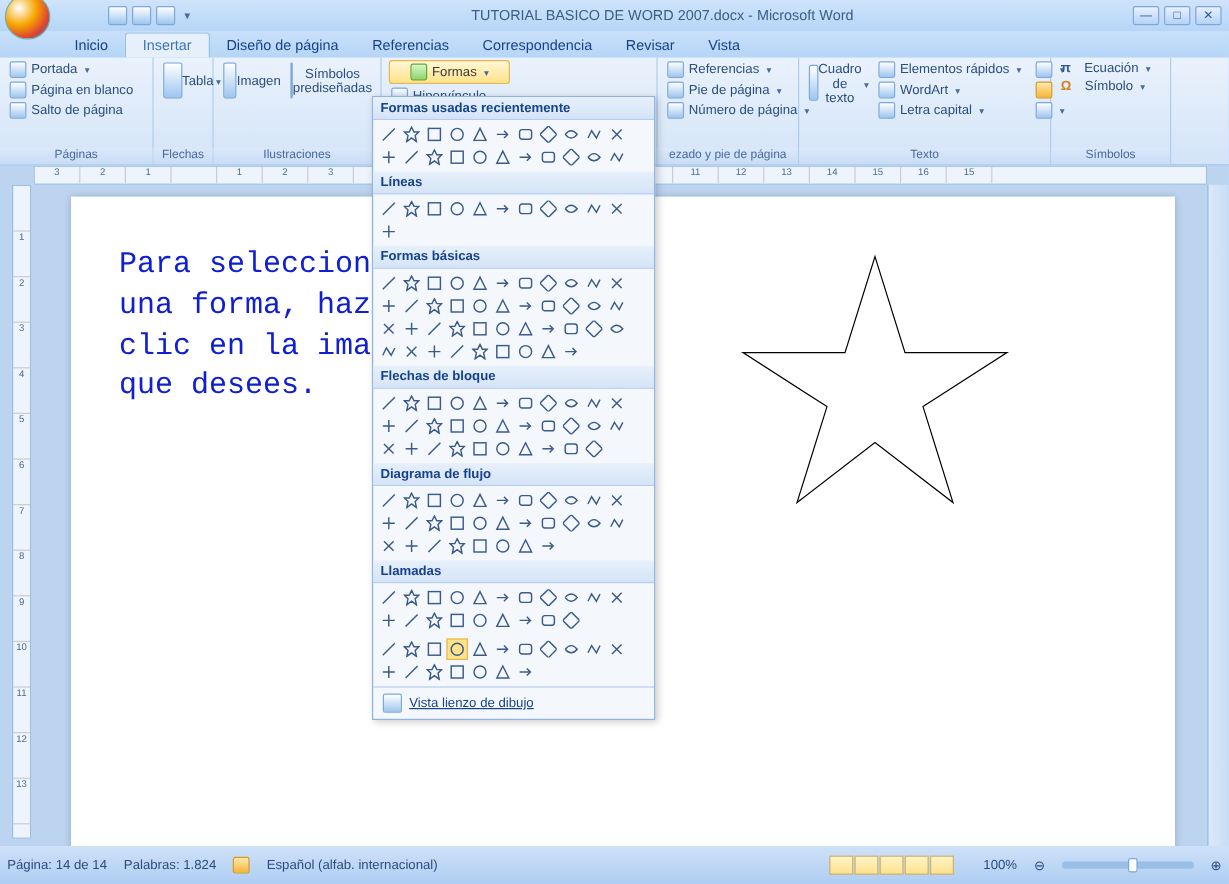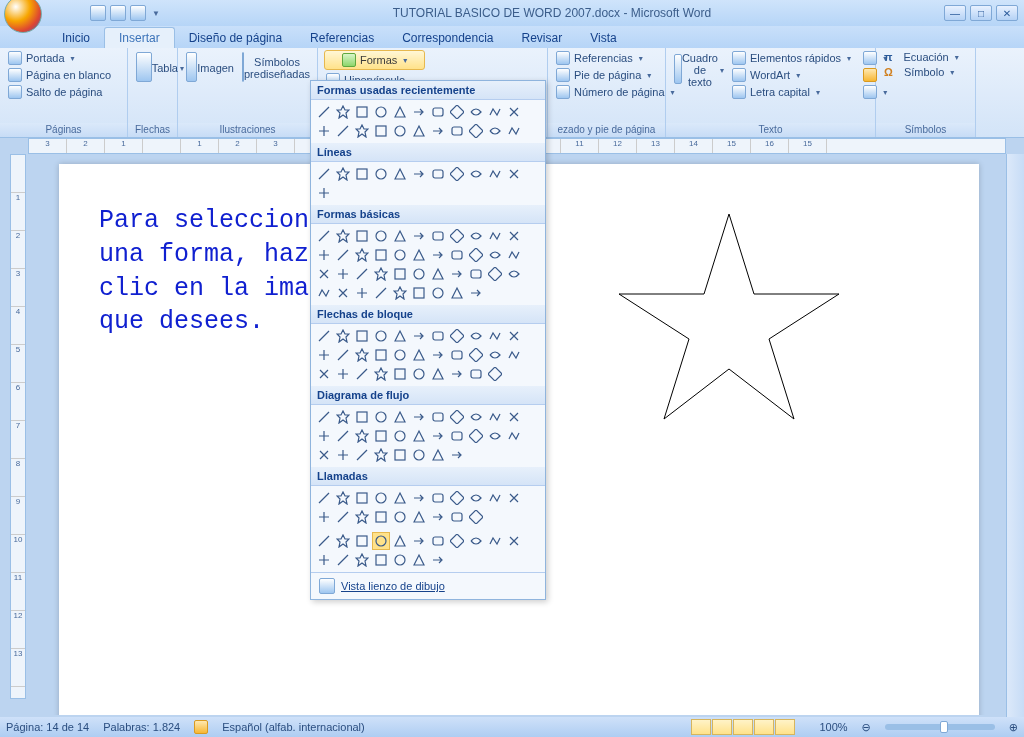--- a/index.html
+++ b/index.html
@@ -49,21 +49,21 @@
 .ruler-h span { width: 38px; text-align: center; border-right: 1px solid #ccc; }
 .ruler-v { position: absolute; top: 16px; left: 10px; width: 16px; bottom: 18px; background: #eef4fb; border: 1px solid #9abfe6; display: flex; flex-direction: column; font-size: 8px; color: #486a9c; }
 .ruler-v span { height: 38px; text-align: center; border-bottom: 1px solid #ccc; }
 .page-wrap { position: absolute; top: 18px; left: 34px; right: 20px; bottom: 2px; overflow: auto; }
 .page { width: 920px; min-height: 560px; background: #fff; margin: 8px auto; box-shadow: 0 0 6px rgba(0,0,0,.2); position: relative; padding: 40px; }
 .instr { color: #1020d0; font-family: Liberation Mono, monospace; font-size: 25px; line-height: 1.35; width: 260px; }
 .star { position: absolute; top: 45px; left: 550px; }
 .scroll-v { position: absolute; right: 0; top: 16px; bottom: 0; width: 18px; background: linear-gradient(90deg,#dce9fa,#c7dcf6); border-left: 1px solid #9abfe6; }
 
 
-.status { position: absolute; bottom: 0; left: 0; right: 0; height: 20px; background: linear-gradient(#cfe1f9,#aecdf2); display: flex; align-items: center; font-size: 11px; color: #2a4d7f; padding: 4px 6px; gap: 14px; }
+.status { position: absolute; bottom: 0; left: 0; right: 0; height: 20px; background: linear-gradient(#cfe1f9,#aecdf2); display: flex; align-items: center; font-size: 11px; color: #2a4d7f; padding: 16px 6px; gap: 14px; }
 .status .spacer { flex: 1; }
 .zoom-slider { width: 110px; height: 6px; background: #9abfe6; border-radius: 3px; position: relative; }
 .zoom-slider .thumb { position: absolute; left: 50%; top: -3px; width: 8px; height: 12px; background: #fff; border: 1px solid #7fa8d6; border-radius: 2px; }
 .viewbtns { display:flex; gap:1px; margin-right:10px; }
 .vb { width:20px; height:16px; background:linear-gradient(#fff3c8,#ffe28a); border:1px solid #d6b55e; }
 
 
 .ic { background: linear-gradient(#fff,#9ec6f0); border: 1px solid #7fa8d6; border-radius: 2px; }
 .ic.orange { background: linear-gradient(#ffe8b0,#f7b733); border-color:#d99a20; }
 .ic.green { background: linear-gradient(#d8f5c8,#8ed66b); border-color:#5fa83e; }

